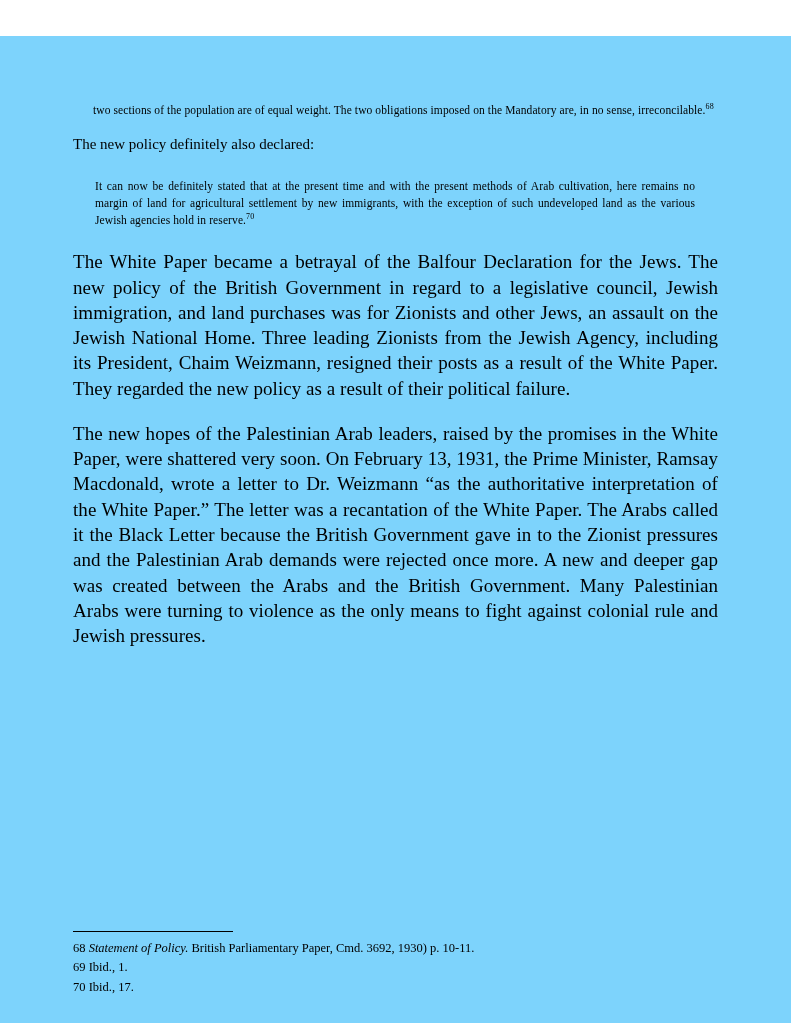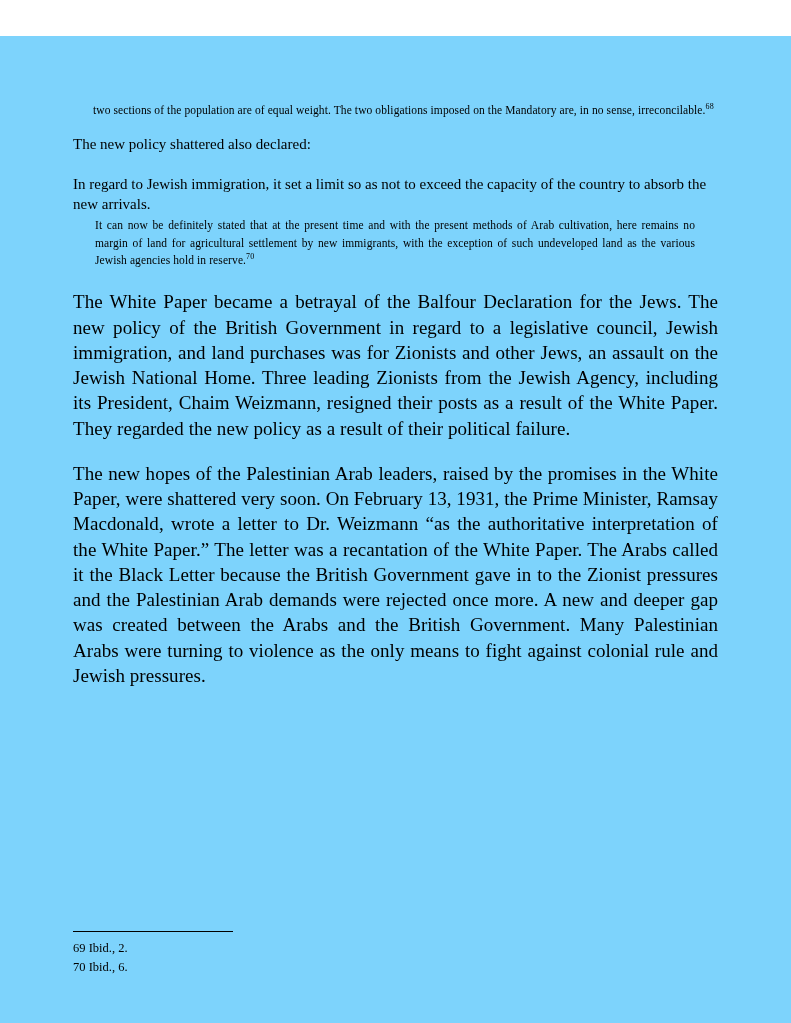--- a/index.html
+++ b/index.html
@@ -97,41 +97,41 @@
 <body>
 
 <div class="page">
 
   <div class="content">
 
     <p class="cont-para"><span>two sections of the population are of equal weight. The two obligations imposed on the Mandatory are, in no sense, irreconcilable.</span><span class="sup">68</span></p>
 
     <div class="gap-md"></div>
 
-    <p class="lead-in">The new policy shattered also declared:</p>
+    <p class="lead-in">The new policy definitely also declared:</p>
 
 
     <div class="gap-lg"></div>
 
-    <p class="lead-in">In regard to Jewish immigration, it set a limit so as not to exceed the capacity of the country to absorb the new arrivals.</p>
 
     <p class="blockquote"><span>It can now be definitely stated that at the present time and with the present methods of Arab cultivation, here remains no margin of land for agricultural settlement by new immigrants, with the exception of such undeveloped land as the various Jewish agencies hold in reserve.</span><span class="sup">70</span></p>
 
     <div class="gap-lg"></div>
 
     <p class="body-para">The White Paper became a betrayal of the Balfour Declaration for the Jews. The new policy of the British Government in regard to a legislative council, Jewish immigration, and land purchases was for Zionists and other Jews, an assault on the Jewish National Home. Three leading Zionists from the Jewish Agency, including its President, Chaim Weizmann, resigned their posts as a result of the White Paper. They regarded the new policy as a result of their political failure.</p>
 
     <div class="gap-lg"></div>
 
     <p class="body-para">The new hopes of the Palestinian Arab leaders, raised by the promises in the White Paper, were shattered very soon. On February 13, 1931, the Prime Minister, Ramsay Macdonald, wrote a letter to Dr. Weizmann “as the authoritative interpretation of the White Paper.” The letter was a recantation of the White Paper. The Arabs called it the Black Letter because the British Government gave in to the Zionist pressures and the Palestinian Arab demands were rejected once more. A new and deeper gap was created between the Arabs and the British Government. Many Palestinian Arabs were turning to violence as the only means to fight against colonial rule and Jewish pressures.</p>
 
   </div>
 
   <div class="footnotes">
     <div class="fn-rule"></div>
 
+    <p class="fn-line"><span>68</span><span>&nbsp;</span><span class="fn-italic">Statement of Policy.</span><span> British Parliamentary Paper, Cmd. 3692, 1930) p. 10-11.</span></p>
 
-    <p class="fn-line"><span>69</span><span> Ibid., 2.</span></p>
+    <p class="fn-line"><span>69</span><span> Ibid., 1.</span></p>
 
-    <p class="fn-line"><span>70</span><span> Ibid., 6.</span></p>
+    <p class="fn-line"><span>70</span><span> Ibid., 17.</span></p>
   </div>
 
 </div>
 
 </body></html>

